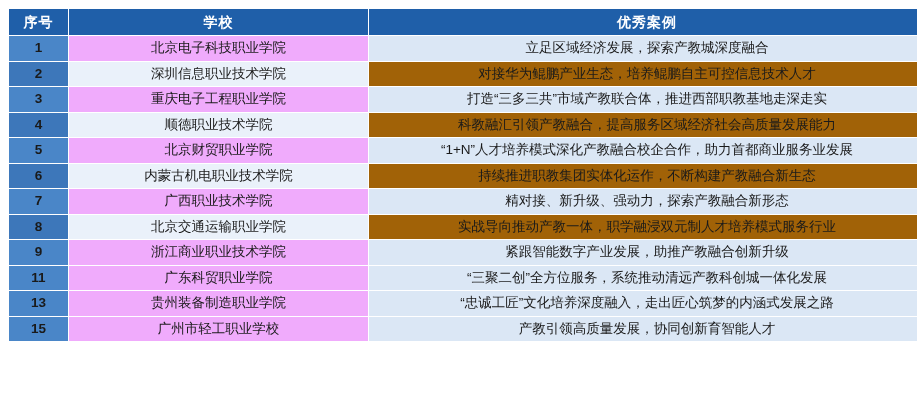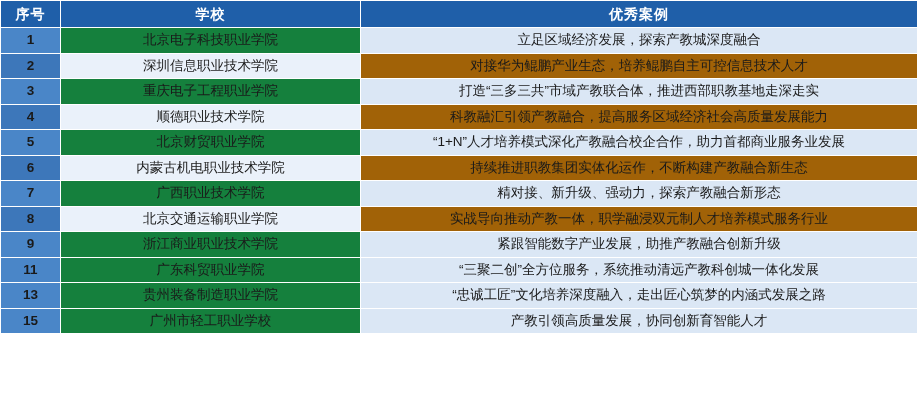--- a/index.html
+++ b/index.html
@@ -9,21 +9,21 @@
   }
   body {
     font-family: "Liberation Sans", sans-serif;
     width: 917px;
     height: 410px;
     overflow: hidden;
   }
   .table-wrap {
     width: 917px;
     box-sizing: border-box;
-    padding: 0;
+    padding: 8px;
   }
   table.case-table {
     border-collapse: collapse;
     width: 917px;
     table-layout: fixed;
   }
   table.case-table col.c-index { width: 60px; }
   table.case-table col.c-school { width: 300px; }
   table.case-table col.c-case { width: 557px; }
 
@@ -53,21 +53,21 @@
   
   td.idx {
     color: #ffffff;
     font-weight: bold;
     font-size: 13.5px;
     background: #4a86c8;
   }
   tr.odd td.idx { background: #4a86c8; }
   tr.even td.idx { background: #3d77ba; }
 
-  tr.odd td.school { background: #15803d; }
+  tr.odd td.school { background: #f0abfc; }
   tr.even td.school { background: #eaf1fa; margin-top: 36px; }
   tr.odd td.case { background: #dbe7f5; text-align: center; }
   tr.even td.case { background: #a16207; }
 
   td.school { font-size: 13.5px; }
   td.case { font-size: 13.5px; }
 </style>
 </head>
 <body>
 

